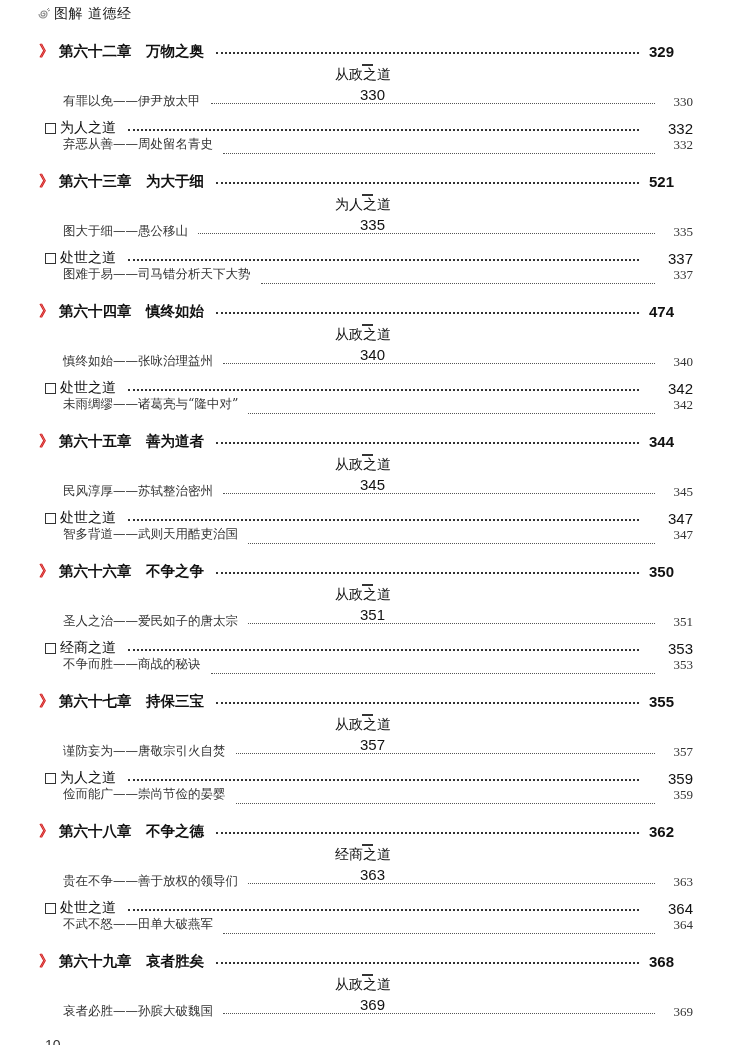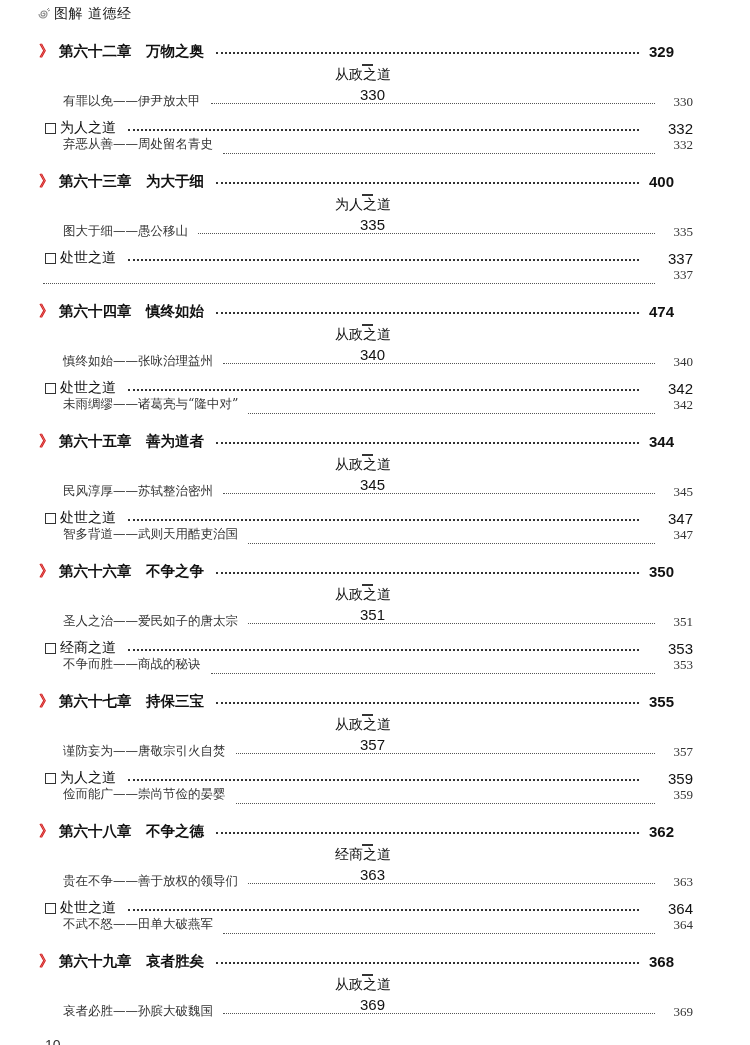--- a/index.html
+++ b/index.html
@@ -70,40 +70,41 @@
         <span class="sub-title">弃恶从善——周处留名青史</span>
         <span class="dots"></span>
         <span class="sub-num">332</span>
       </div>
     </div>
     <div class="block">
       <div class="row chapter">
         <span class="arrow">》</span>
         <span class="chap-title">第六十三章　为大于细</span>
         <span class="dots"></span>
-        <span class="chap-num">400</span>
+        <span class="chap-num">521</span>
       </div>
       <div class="row sec1">
         <span class="box"></span>
         <span class="sec-title">为人之道</span>
         <span class="dots"></span>
         <span class="sec-num">335</span>
       </div>
       <div class="row sub sub1">
         <span class="sub-title">图大于细——愚公移山</span>
         <span class="dots"></span>
         <span class="sub-num">335</span>
       </div>
       <div class="row sec2">
         <span class="box"></span>
         <span class="sec-title">处世之道</span>
         <span class="dots"></span>
         <span class="sec-num">337</span>
       </div>
       <div class="row sub sub2">
+        <span class="sub-title">图难于易——司马错分析天下大势</span>
         <span class="dots"></span>
         <span class="sub-num">337</span>
       </div>
     </div>
     <div class="block">
       <div class="row chapter">
         <span class="arrow">》</span>
         <span class="chap-title">第六十四章　慎终如始</span>
         <span class="dots"></span>
         <span class="chap-num">474</span>

